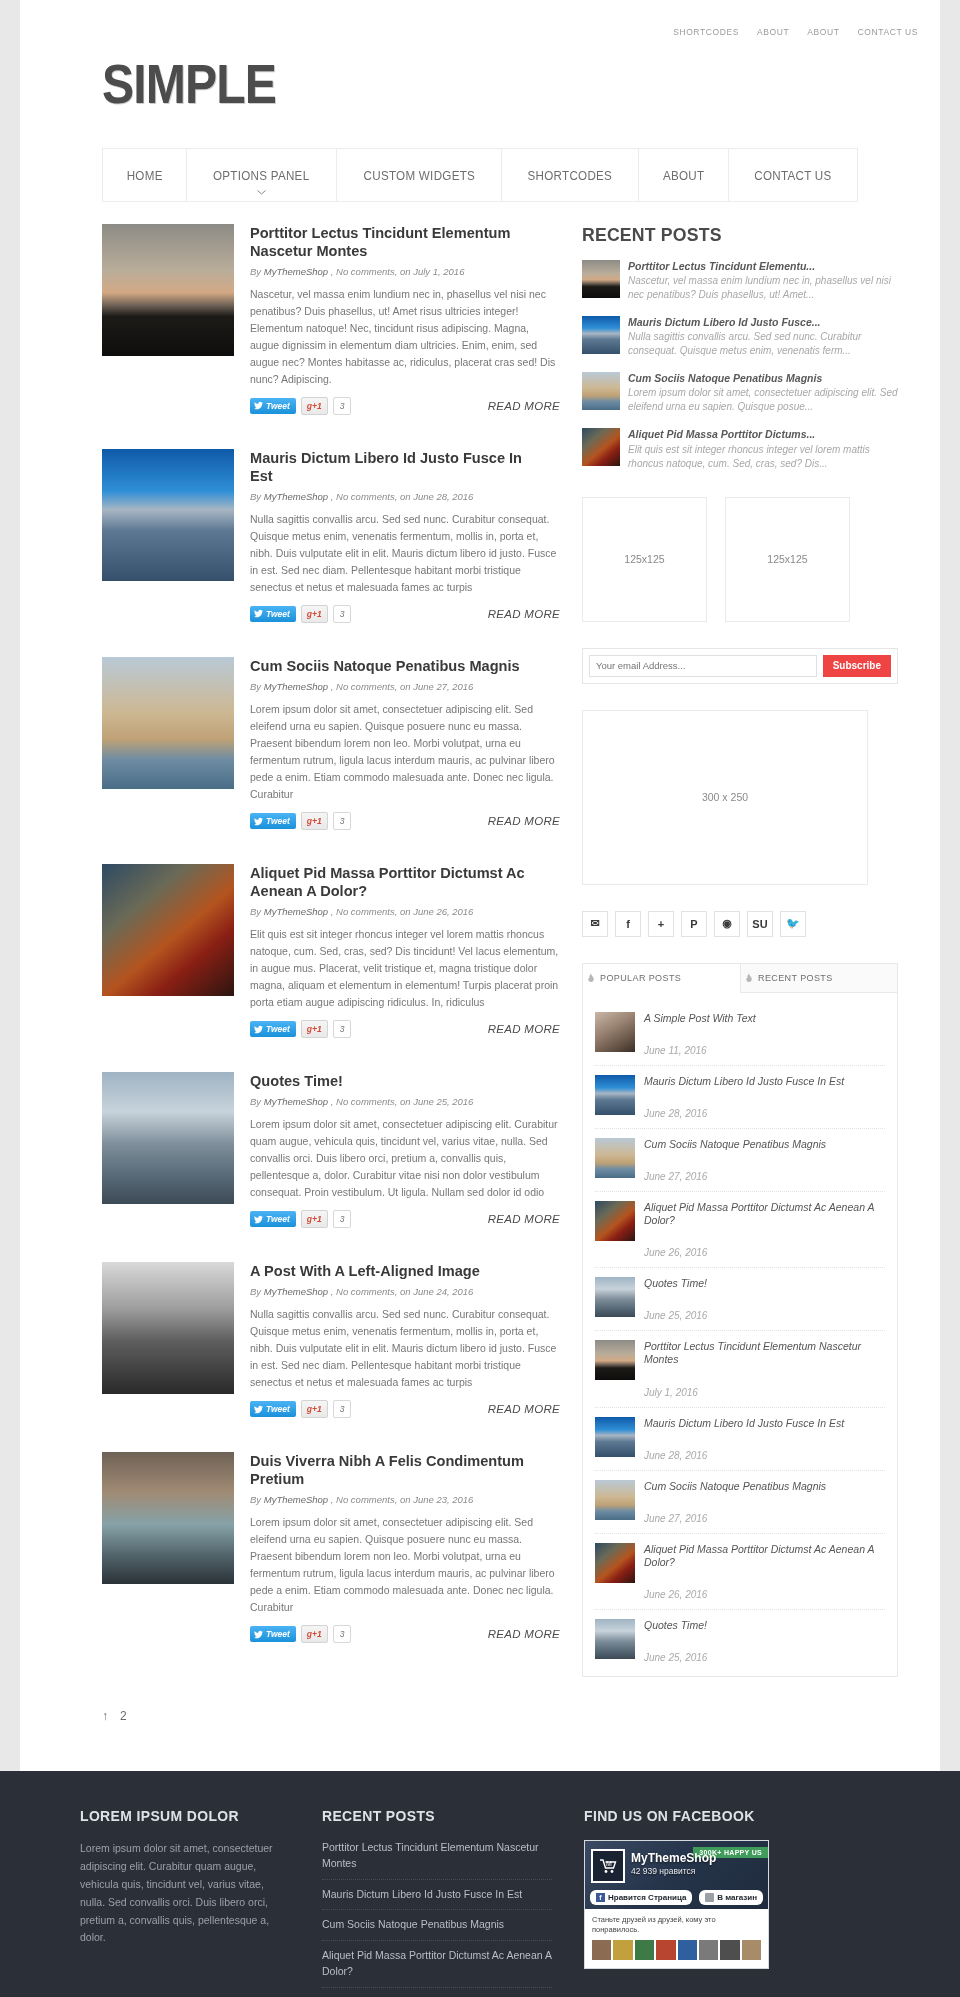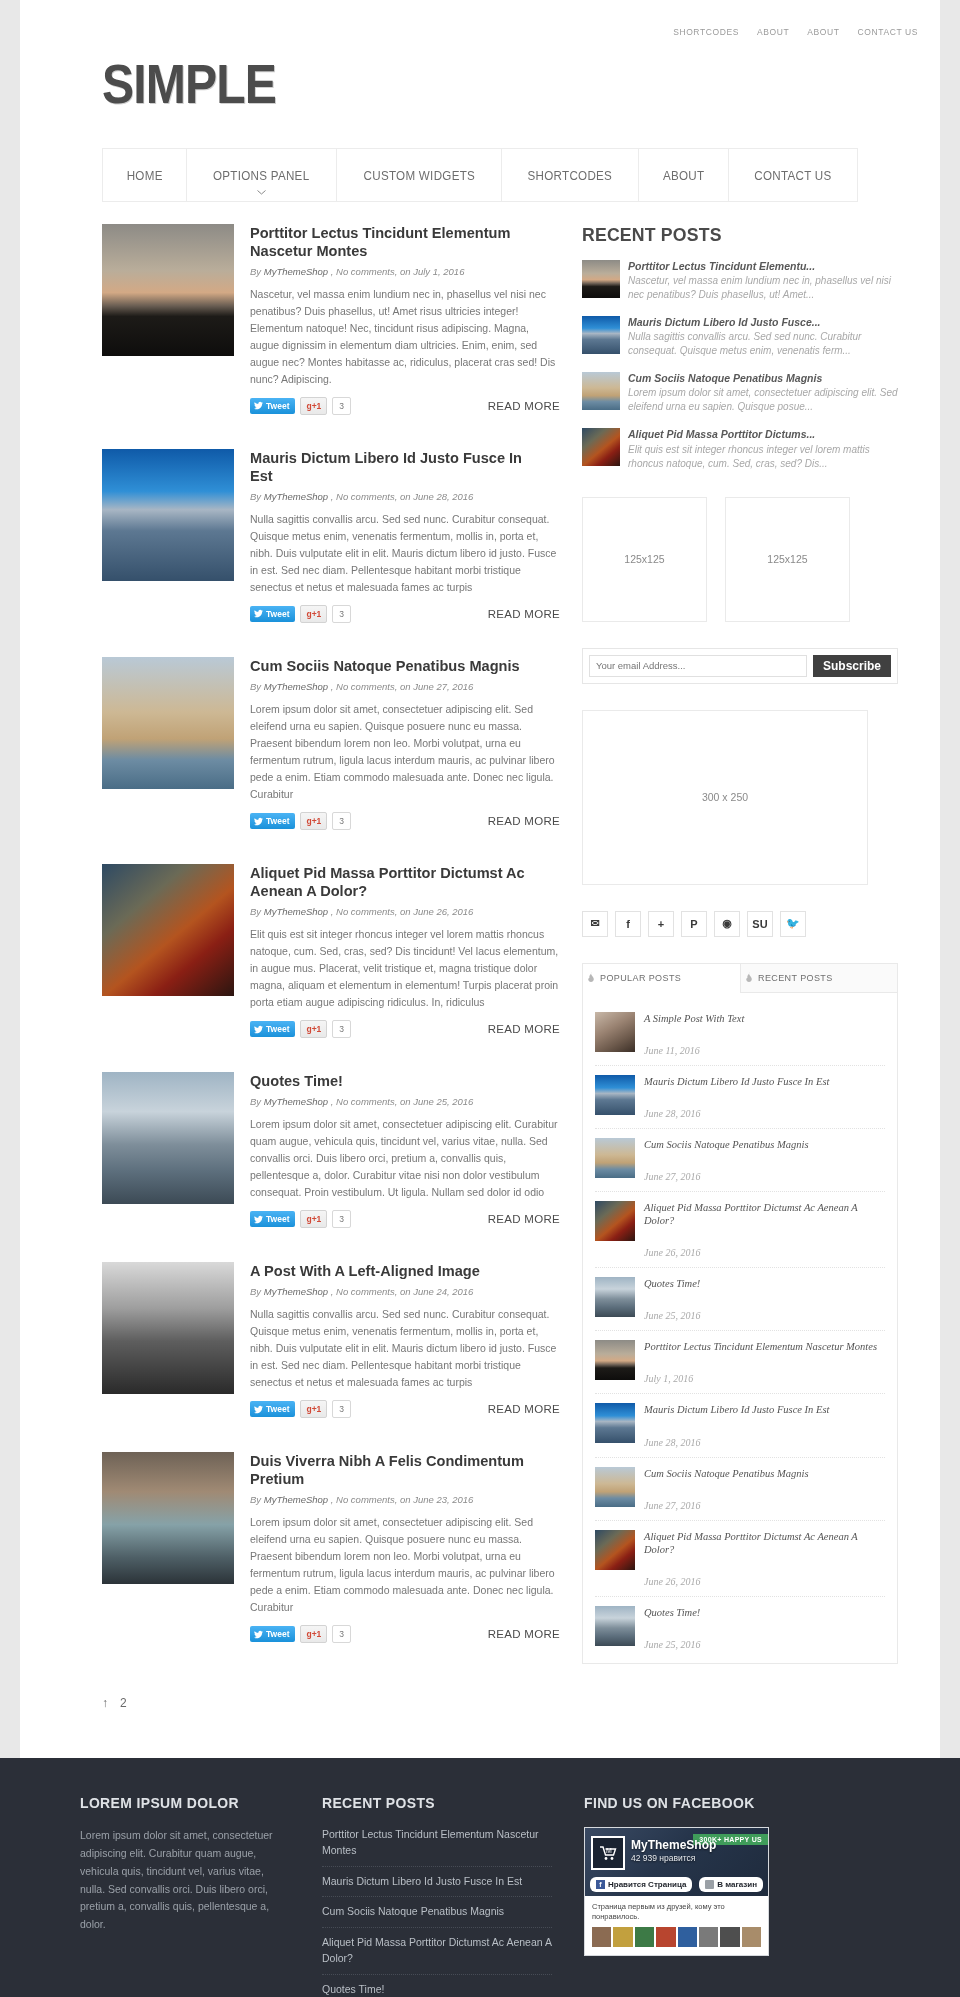--- a/index.html
+++ b/index.html
@@ -89,20 +89,21 @@
     margin-bottom: 8px; line-height: 1.3;
   }
   .post .meta b { font-weight: normal; color: #6b6b6b; }
   .post .excerpt {
     font-size: 10.5px; color: #777; line-height: 1.62;
     text-align: left;
   }
   .post .footer-row {
     display: flex; align-items: center; margin-top: 9px;
     justify-content: space-between;
+    font-style: italic;
   }
   .share { display: flex; align-items: center; gap: 5px; }
   .btn-tweet {
     display: inline-flex; align-items: center; gap: 3px;
     background: linear-gradient(#4ab3f4,#1a91da);
     color: #fff; font-size: 8.5px; font-weight: bold;
     border-radius: 2px; padding: 2px 6px 2px 4px; line-height: 12px;
   }
   .btn-tweet .bird { width: 9px; height: 9px; display: inline-block; }
   .btn-gplus {
@@ -160,22 +161,22 @@
     font-size: 10.5px; color: #8a8a8a; background: #fff; margin-top: 6px;
   }
 
   .subscribe { display: flex; margin-top: 4px; border: 1px solid #e6e6e6; background:#fff; padding: 6px; }
   .subscribe input[type=text] {
     flex: 1 1 auto; border: 1px solid #e0e0e0; height: 22px;
     padding: 0 6px; font-size: 9.5px; color: #9d9d9d;
     font-family: "Liberation Sans", sans-serif; outline: none;
   }
   .subscribe button {
-    background: #404040; color: #fff; border: none; height: 22px;
-    padding: 0 10px; font-size: 12px; font-weight: bold; margin-left: 6px;
+    background: #ef4444; color: #fff; border: none; height: 22px;
+    padding: 0 10px; font-size: 10px; font-weight: bold; margin-left: 6px;
     font-family: "Liberation Sans", sans-serif; cursor: pointer;
   }
 
   .social-row { display: flex; gap: 7px; margin: 4px 0 6px 0; }
   .sicon {
     width: 26px; height: 26px; border: 1px solid #e2e2e2; background: #fff;
     display: flex; align-items: center; justify-content: center;
     color: #3a3a3a;
   }
 
@@ -183,21 +184,21 @@
   .tabs-head { display: flex; }
   .tabs-head .tab {
     flex: 1 1 50%; display: flex; align-items: center; justify-content: flex-start;
     gap: 5px; padding: 8px 4px; font-size: 9px; letter-spacing: .4px;
     text-transform: uppercase; color: #6f6f6f;
     border-bottom: 1px solid #e9e9e9; background: #fafafa;
   }
   .tabs-head .tab.active { background: #fff; border-bottom-color: #fff; }
   .tabs-head .tab + .tab { border-left: 1px solid #e9e9e9; }
   .tabs-body { padding: 10px 12px 4px 12px; }
-  .tp-item { display: flex; padding: 9px 0; border-bottom: 1px dotted #e2e2e2; font-family: Liberation Serif, serif; }
+  .tp-item { display: flex; padding: 9px 0; border-bottom: 1px dotted #e2e2e2; }
   .tp-item:last-child { border-bottom: none; }
   .tp-thumb { width: 40px; height: 40px; flex: 0 0 40px; background-size: cover; background-position: center; }
   .tp-body { padding-left: 9px; }
   .tp-title { font-size: 10.5px; font-style: italic; color: #555; line-height: 1.25; text-decoration: none; display: block; }
   .tp-date { font-size: 10px; font-style: italic; color: #a9a9a9; margin-top: 20px; }
 
   
   .footer { background: #2b2f38; padding: 30px 0 0 0; }
   .footer-inner { width: 920px; margin: 0 auto; display: flex; padding: 6px 22px 24px 60px; gap: 32px; }
   .fcol { flex: 1 1 0; }
@@ -686,21 +687,21 @@
               <span class="fb-like-btn">
                 <span class="fb-f">f</span>
                 <span>Нравится Страница</span>
               </span>
               <span class="fb-like-btn">
                 <span class="fb-shop-ic"></span>
                 <span>В магазин</span>
               </span>
             </div>
           </div>
-          <div class="fb-note">Страница первым из друзей, кому это понравилось.</div>
+          <div class="fb-note">Станьте друзей из друзей, кому это понравилось.</div>
           <div class="fb-friends">
             <i style="background:#8b6b52"></i>
               <i style="background:#c2a03e"></i>
               <i style="background:#3d7a46"></i>
             <i style="background:#b8452f"></i>
               <i style="background:#2f5f9e"></i>
               <i style="background:#7a7a7a"></i>
             <i style="background:#4e4e4e"></i>
               <i style="background:#a88c6a"></i>
           </div>

